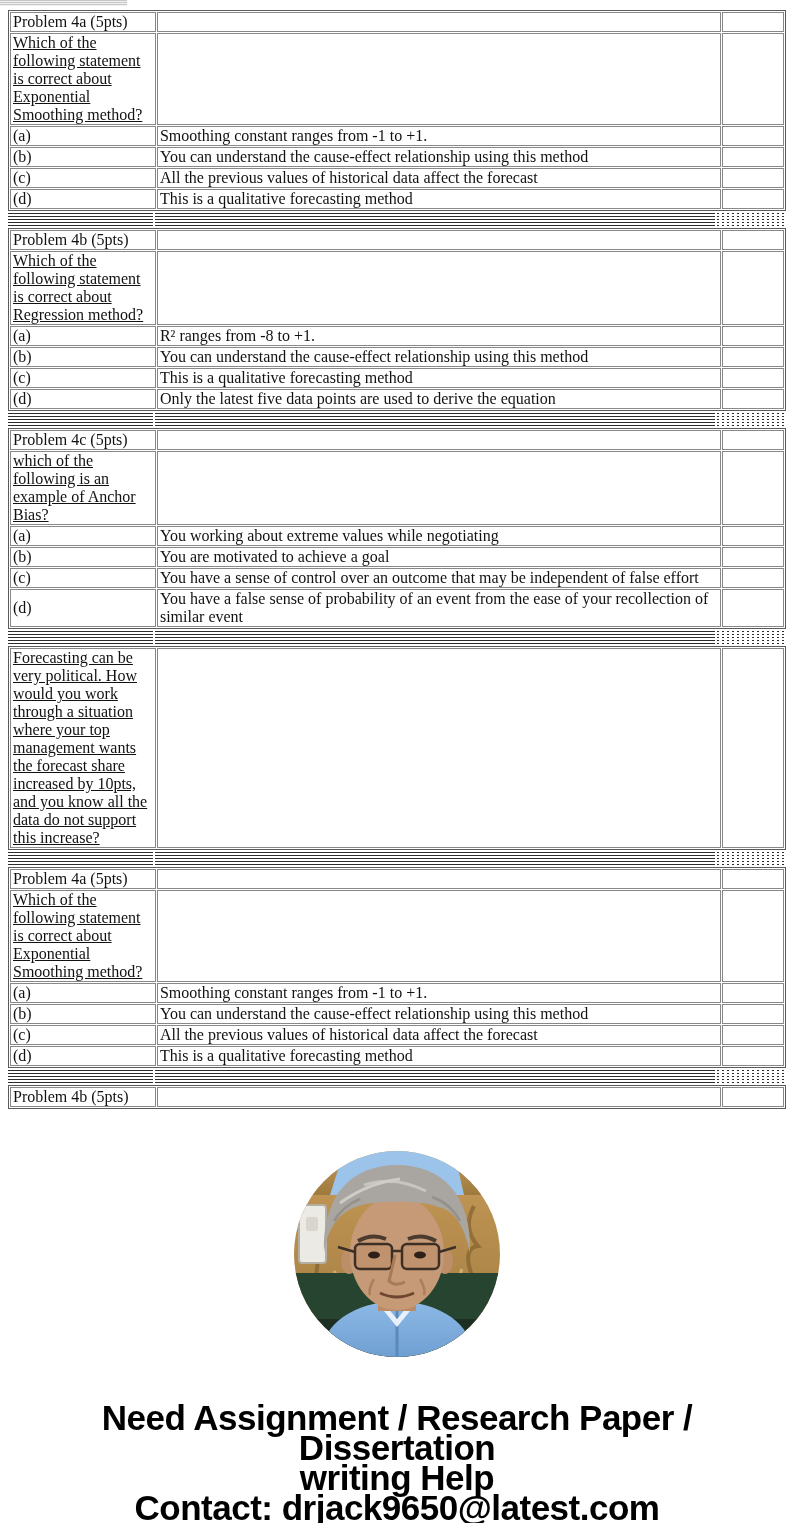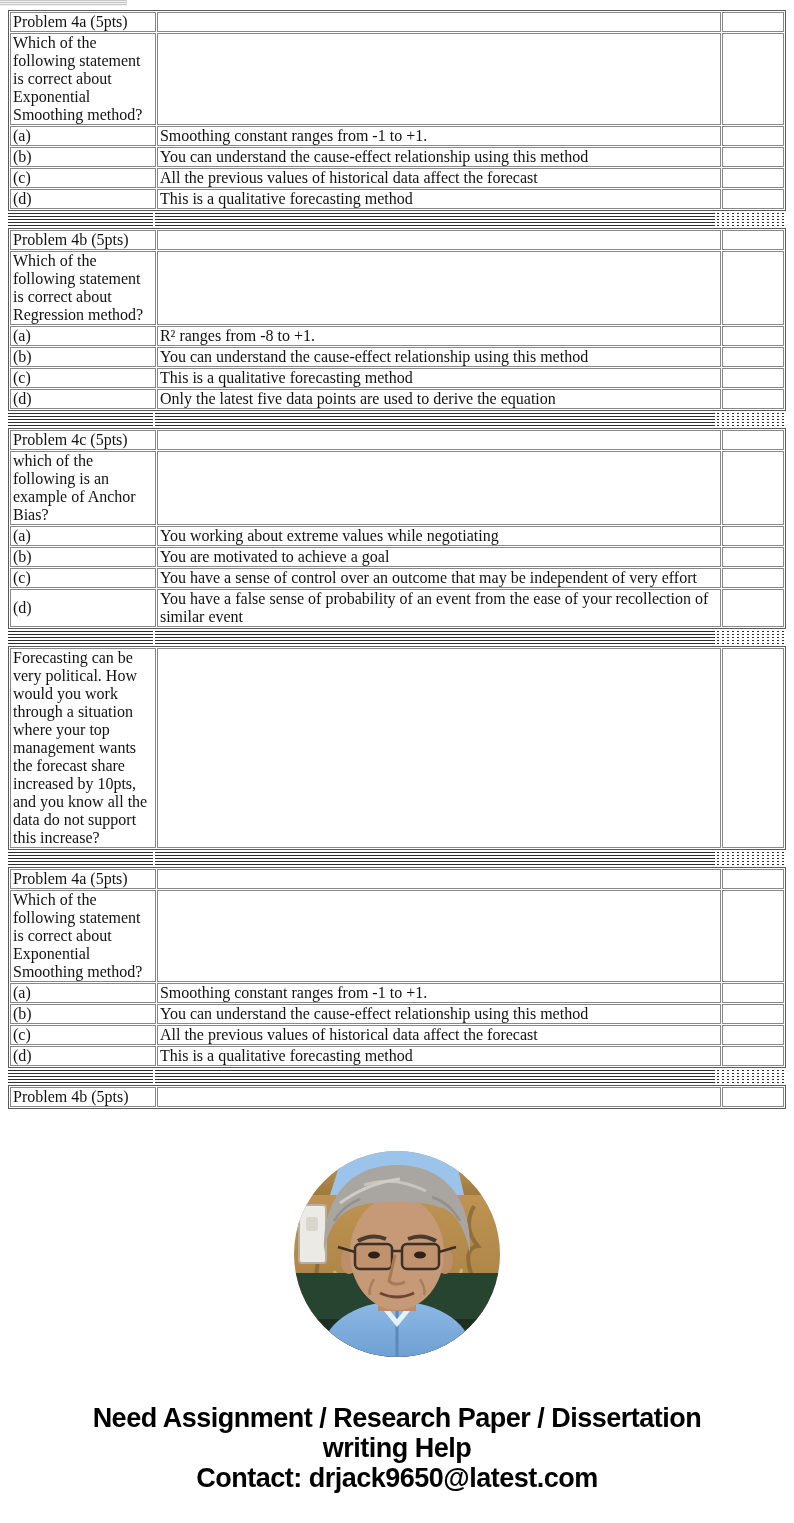--- a/index.html
+++ b/index.html
@@ -14,21 +14,21 @@
   .doc{position:absolute;left:8px;top:10px;width:778px;height:1114px;overflow:hidden;}
 
   table.qtable{border-collapse:separate;border-spacing:1px;border:1px solid #5a5a5a;
     width:778px;table-layout:fixed;background:#fff;}
   table.qtable td{border:1px solid #888;padding:0 2px;font-size:16px;line-height:18px;
     overflow:hidden;background:#fff;}
   col.c1{width:145px}
   col.c2{width:560px}
   col.c3{width:62px}
   td.lbl{vertical-align:middle;white-space:pre;}
-  td.q{vertical-align:top;white-space:pre;}
+  td.q{vertical-align:top;white-space:pre;text-decoration:underline;}
   td.mid{vertical-align:top;white-space:pre;}
   td.stripe{padding:0;background-image:repeating-linear-gradient(90deg,#3d3d3d 0 2px,#fff 2px 5px);
     background-repeat:no-repeat;background-size:0 100%;}
   td.nostripe{background-image:none;}
 
   
   .divider{display:flex;height:13px;margin:2px 0;}
   .dv-l{width:145px;margin-right:2px;
     background:repeating-linear-gradient(180deg,#2c2c2c 0 1px,#fff 1px 3px);}
   .dv-m{width:560px;margin-right:2px;
@@ -36,21 +36,21 @@
   .dv-r{flex:1;
     background-image:repeating-linear-gradient(180deg,transparent 0 1px,#fff 1px 3px),
                      repeating-linear-gradient(90deg,#2c2c2c 0 2px,#fff 2px 5px);}
 
   
   .photo{position:absolute;left:294px;top:1151px;width:206px;height:206px;border-radius:50%;
     overflow:hidden;}
 
   
   .footer{position:absolute;left:0;top:1403px;width:794px;text-align:center;
-    font-family:"Liberation Sans",sans-serif;font-weight:bold;font-size:27px;
+    font-family:"Liberation Sans",sans-serif;font-weight:bold;font-size:35px;
     line-height:30px;letter-spacing:-0.5px;color:#000;}
 </style>
 </head>
 <body>
 
 <div class="top-fragment"></div>
 
 <div class="doc">
 
   <table class="qtable">
@@ -177,21 +177,21 @@
       <td class="mid">You working about extreme values while negotiating</td>
       <td class="stripe" style="background-size:53px 100%"></td>
     </tr>
     <tr>
       <td class="lbl">(b)</td>
       <td class="mid">You are motivated to achieve a goal</td>
       <td class="stripe" style="background-size:57px 100%"></td>
     </tr>
     <tr>
       <td class="lbl">(c)</td>
-      <td class="mid">You have a sense of control over an outcome that may be independent of very effort</td>
+      <td class="mid">You have a sense of control over an outcome that may be independent of false effort</td>
       <td class="stripe" style="background-size:41px 100%"></td>
     </tr>
     <tr>
       <td class="lbl">(d)</td>
       <td class="mid">You have a false sense of probability of an event from the ease of your recollection of
 similar event</td>
       <td class="stripe" style="background-size:30px 100%"></td>
     </tr>
   </tbody>
     </table>

